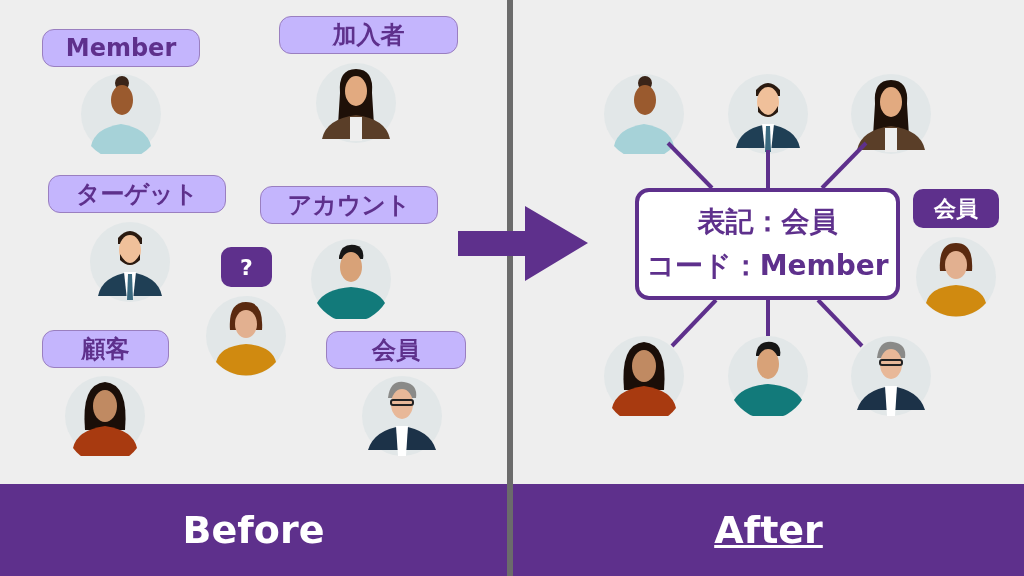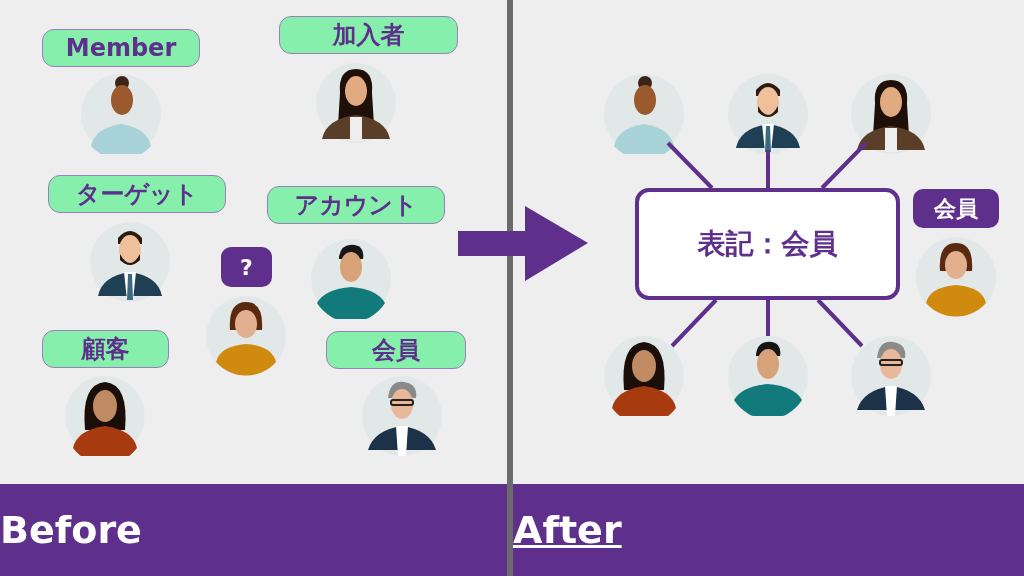--- a/index.html
+++ b/index.html
@@ -1,20 +1,20 @@
 <!DOCTYPE html>
 <html><head>
 <meta charset="utf-8">
 <style>
   html, body { margin:0; padding:0; }
   body { width:1024px; height:576px; position:relative; overflow:hidden; background:#eeeeee; font-family:"DejaVu Sans", sans-serif; }
   .panel { position:absolute; top:0; height:484px; background:#eeeeee; }
   .divider { position:absolute; left:507px; top:0; width:6px; height:576px; background:#6b6b6b; z-index:5; }
-  .footer { position:absolute; top:484px; height:92px; background:#5e308c; display:flex; align-items:center; color:#fff; font-weight:bold; font-size:38px; }
-  .label { position:absolute; height:38px; border:1.5px solid #9a7fc0; border-radius:12px; background:#86efac; color:#5e308c; font-weight:bold; font-size:24px; display:flex; align-items:center; justify-content:center; box-sizing:border-box; }
+  .footer { position:absolute; top:484px; height:92px; background:#5e308c; display:flex; align-items:center; justify-content:center; color:#fff; font-weight:bold; font-size:38px; }
+  .label { position:absolute; height:38px; border:1.5px solid #9a7fc0; border-radius:12px; background:#c4b5fd; color:#5e308c; font-weight:bold; font-size:24px; display:flex; align-items:center; justify-content:center; box-sizing:border-box; }
   .badge { position:absolute; background:#5e308c; color:#fff; font-weight:bold; font-size:22px; border-radius:10px; display:flex; align-items:center; justify-content:center; }
   .avatar { position:absolute; width:80px; height:80px; }
   .center-box { position:absolute; left:635px; top:188px; width:265px; height:112px; border:4px solid #5e308c; border-radius:14px; background:#fff; box-sizing:border-box; color:#5e308c; font-weight:bold; font-size:28px; display:flex; flex-direction:column; align-items:center; justify-content:center; line-height:44px; z-index:3; }
   svg.lines { position:absolute; left:0; top:0; z-index:1; }
   .arrow { position:absolute; left:458px; top:206px; z-index:6; }
 </style>
 </head>
 <body>
 
 <div class="panel" style="left:0;width:507px;"></div>
@@ -27,27 +27,28 @@
     <line x1="866" y1="143" x2="822" y2="188"></line>
     <line x1="672" y1="346" x2="716" y2="300"></line>
     <line x1="768" y1="336" x2="768" y2="300"></line>
     <line x1="862" y1="346" x2="818" y2="300"></line>
   </g>
 </svg>
 
 <div class="label" style="left:42px;top:29px;width:158px;">Member</div>
 <div class="label" style="left:279px;top:16px;width:179px;">加入者</div>
 <div class="label" style="left:48px;top:175px;width:178px;">ターゲット</div>
-<div class="label" style="left:267px;top:186px;width:178px;">アカウント</div>
+<div class="label" style="left:260px;top:186px;width:178px;">アカウント</div>
 <div class="label" style="left:42px;top:330px;width:127px;">顧客</div>
 <div class="label" style="left:326px;top:331px;width:140px;">会員</div>
 <div class="badge" style="left:221px;top:247px;width:51px;height:40px;">?</div>
 
 <div class="center-box">
   <div>表記：会員</div>
+  <div>コード：Member</div>
 </div>
 <div class="badge" style="left:913px;top:189px;width:86px;height:39px;">会員</div>
 
 <svg class="arrow" width="135" height="80">
   <polygon points="0,25 67,25 67,0 130,37 67,75 67,50 0,50" fill="#5e308c"></polygon>
 </svg>
 
 <svg class="avatar" style="left:81px;top:74px;" viewBox="0 0 80 80">
   <circle cx="40" cy="40" r="40" fill="#e2e7e8"></circle>
     <circle cx="41" cy="9" r="7" fill="#3a2418"></circle>

